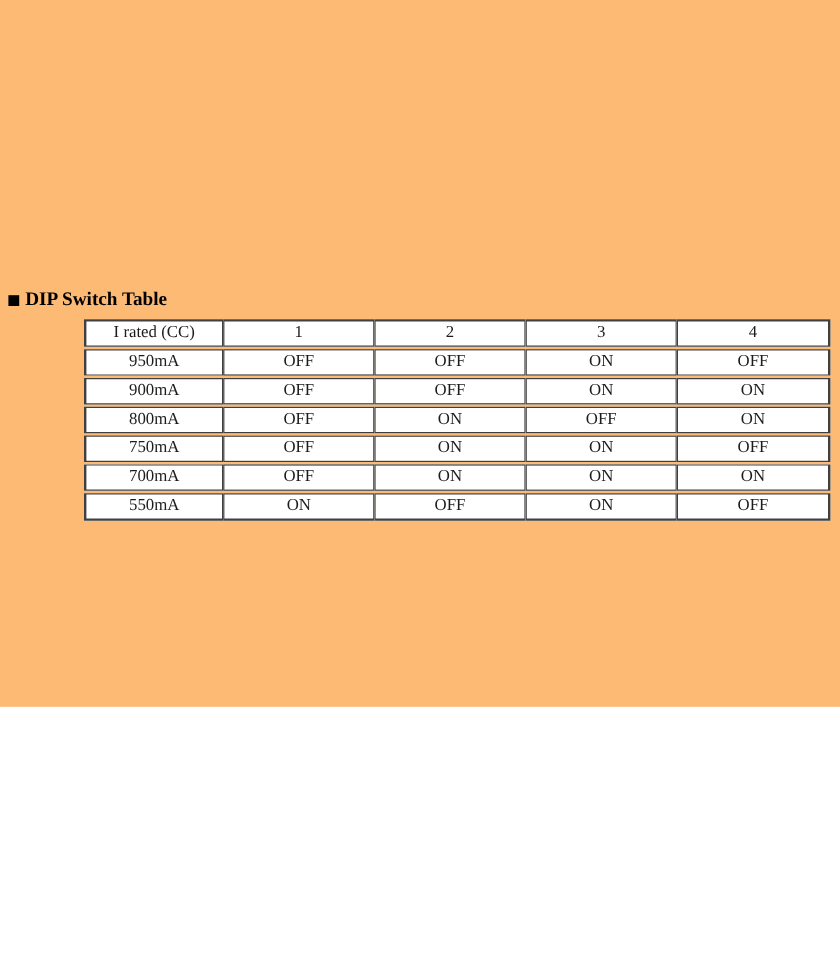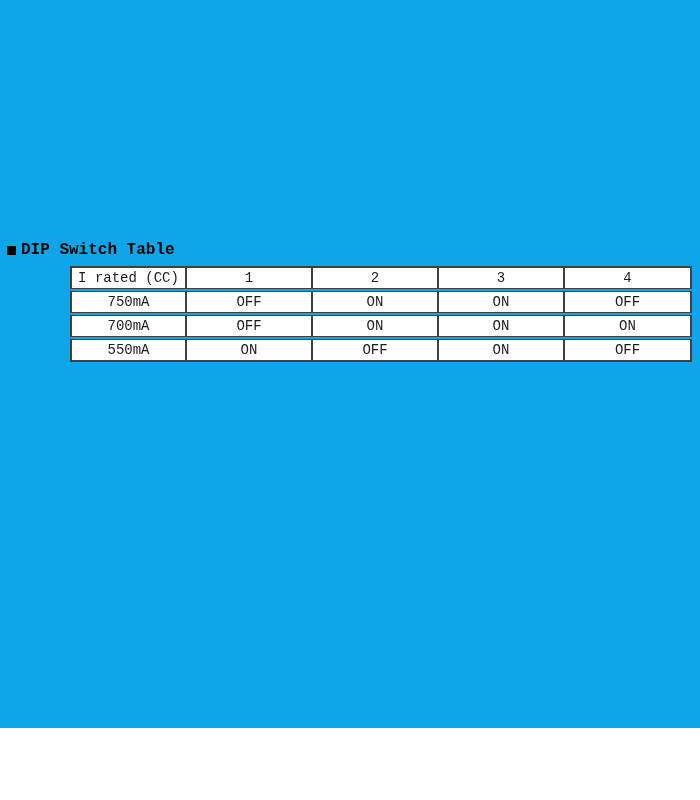--- a/index.html
+++ b/index.html
@@ -1,22 +1,22 @@
 <!DOCTYPE html>
 <html><head>
 <meta charset="utf-8">
 <style>
   html, body { margin: 0; padding: 0; }
   .page {
     position: relative;
     width: 700px;
-    height: 728px;
-    background: #0ea5e9;
+    height: 589px;
+    background: #fdba74;
     overflow: hidden;
-    font-family: Liberation Mono, monospace;
+    font-family: Liberation Serif, serif;
   }
   .section-title {
     position: absolute;
     left: 7px;
     top: 241px;
     display: flex;
     align-items: center;
     gap: 5px;
     font-weight: 700;
     font-size: 16px;
@@ -84,20 +84,41 @@
       <tr>
         <th>I rated (CC)</th>
         <th>1</th>
         <th>2</th>
         <th>3</th>
         <th>4</th>
       </tr>
     </thead>
     <tbody>
         <tr>
+      <td>950mA</td>
+      <td>OFF</td>
+      <td>OFF</td>
+      <td>ON</td>
+      <td>OFF</td>
+    </tr>
+        <tr>
+      <td>900mA</td>
+      <td>OFF</td>
+      <td>OFF</td>
+      <td>ON</td>
+      <td>ON</td>
+    </tr>
+        <tr>
+      <td>800mA</td>
+      <td>OFF</td>
+      <td>ON</td>
+      <td>OFF</td>
+      <td>ON</td>
+    </tr>
+        <tr>
       <td>750mA</td>
       <td>OFF</td>
       <td>ON</td>
       <td>ON</td>
       <td>OFF</td>
     </tr>
         <tr>
       <td>700mA</td>
       <td>OFF</td>
       <td>ON</td>

